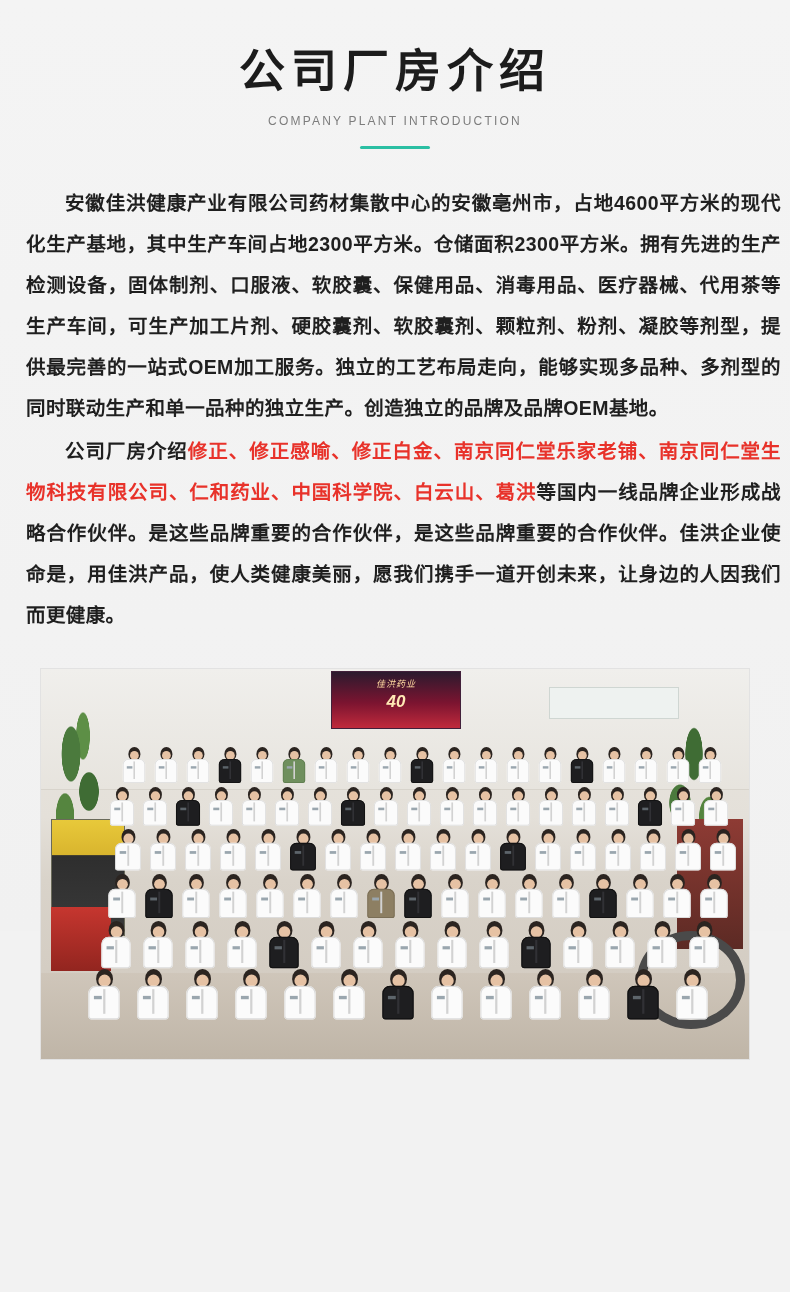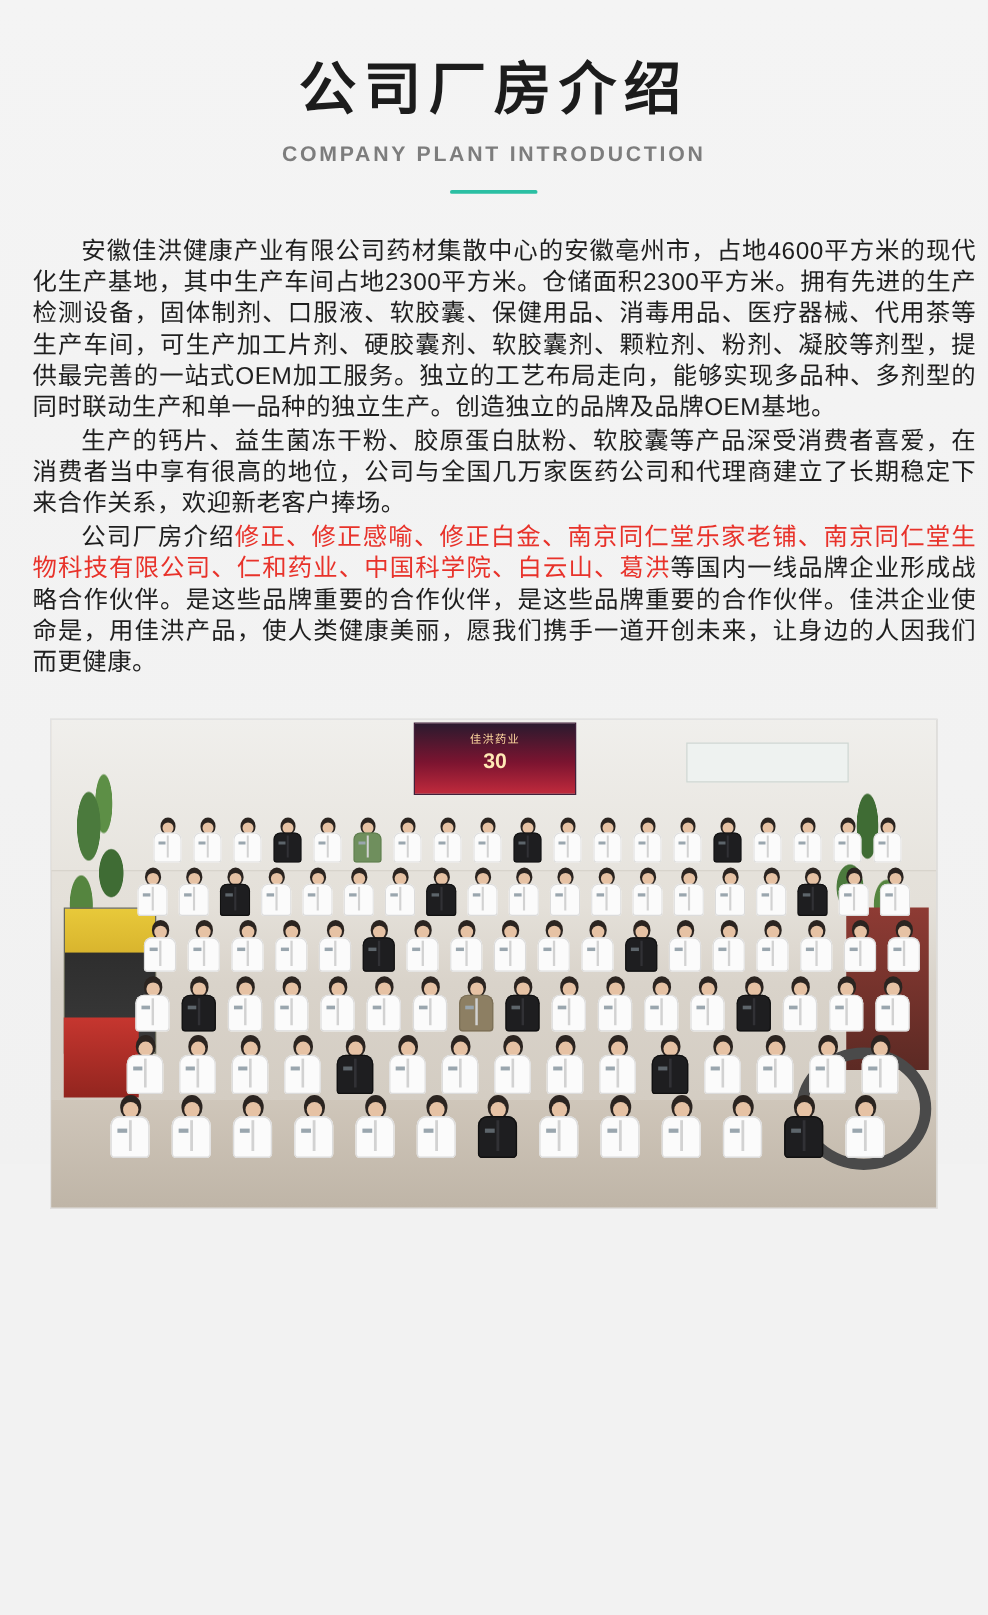--- a/index.html
+++ b/index.html
@@ -30,43 +30,44 @@
     font-family: "Liberation Sans", "DejaVu Sans", sans-serif;
     font-size: 46px;
     line-height: 58px;
     font-weight: bold;
     letter-spacing: 6px;
     color: #1c1c1c;
     margin: 0;
   }
   .sub-title {
     margin: 14px 0 0 0;
-    font-size: 17px;
+    font-size: 12px;
     letter-spacing: 2.2px;
     color: #7d7d7d;
-    font-weight: bold;
+    font-weight: normal;
   }
   .divider-wrap {
     margin-top: 18px;
     display: flex;
     justify-content: center;
   }
   .divider {
     width: 70px;
     height: 3px;
     background: #2bbfa3;
     border-radius: 2px;
   }
   .body-text {
     margin: 34px 9px 0 26px;
     font-size: 19.5px;
-    line-height: 25px;
+    line-height: 41px;
     color: #1f1f1f;
     text-align: justify;
     letter-spacing: 0.4px;
+    font-weight: bold;
   }
   .para {
     margin: 0 0 2px 0;
     text-indent: 2em;
   }
   .highlight {
     color: #e8322a;
   }
   .photo-wrap {
     margin: 32px 40px 0 40px;
@@ -75,20 +76,21 @@
     overflow: hidden;
     background: #cfc9c2;
     border: 1px solid #e2e2e2;
   }
   
   .room {
     position: absolute;
     inset: 0;
     background:
       linear-gradient(180deg, #e9e6e0 0%, #e4e0d9 38%, #d9d3ca 54%, #cfc7bc 100%);
+    font-style: italic;
   }
   .wall-band {
     position: absolute;
     left: 0; right: 0; top: 0; height: 120px;
     background: linear-gradient(180deg, #f0efec 0%, #e7e4de 100%);
     border-bottom: 1px solid #d8d4cc;
   }
   .banner {
     position: absolute;
     left: 290px; top: 2px;
@@ -209,30 +211,29 @@
   <div class="header">
     <h1 class="main-title">公司厂房介绍</h1>
     <div class="sub-title">COMPANY PLANT INTRODUCTION</div>
     <div class="divider-wrap">
       <div class="divider"></div>
     </div>
   </div>
 
   <div class="body-text">
     <p class="para">安徽佳洪健康产业有限公司药材集散中心的安徽亳州市，占地4600平方米的现代化生产基地，其中生产车间占地2300平方米。仓储面积2300平方米。拥有先进的生产检测设备，固体制剂、口服液、软胶囊、保健用品、消毒用品、医疗器械、代用茶等生产车间，可生产加工片剂、硬胶囊剂、软胶囊剂、颗粒剂、粉剂、凝胶等剂型，提供最完善的一站式OEM加工服务。独立的工艺布局走向，能够实现多品种、多剂型的同时联动生产和单一品种的独立生产。创造独立的品牌及品牌OEM基地。</p>
-    <p class="para">生产的钙片、益生菌冻干粉、胶原蛋白肽粉、软胶囊等产品深受消费者喜爱，在消费者当中享有很高的地位，公司与全国几万家医药公司和代理商建立了长期稳定下来合作关系，欢迎新老客户捧场。</p>
     <p class="para"><span>公司厂房介绍</span><span class="highlight">修正、修正感喻、修正白金、南京同仁堂乐家老铺、南京同仁堂生物科技有限公司、仁和药业、中国科学院、白云山、葛洪</span><span>等国内一线品牌企业形成战略合作伙伴。是这些品牌重要的合作伙伴，是这些品牌重要的合作伙伴。佳洪企业使命是，用佳洪产品，使人类健康美丽，愿我们携手一道开创未来，让身边的人因我们而更健康。</span></p>
   </div>
 
   <div class="photo-wrap">
     <div class="room">
       <div class="wall-band"></div>
       <div class="banner">
         <div class="b-l1">佳洪药业</div>
-        <div class="b-l2">30</div>
+        <div class="b-l2">40</div>
       </div>
       <div class="wall-sign"></div>
       <div class="plant-left"></div>
       <div class="plant-right"></div>
       <div class="equip-left"></div>
       <div class="equip-left2"></div>
       <div class="equip-right"></div>
       <div class="floor"></div>
       <div class="chair"></div>
       <div id="crowd">

